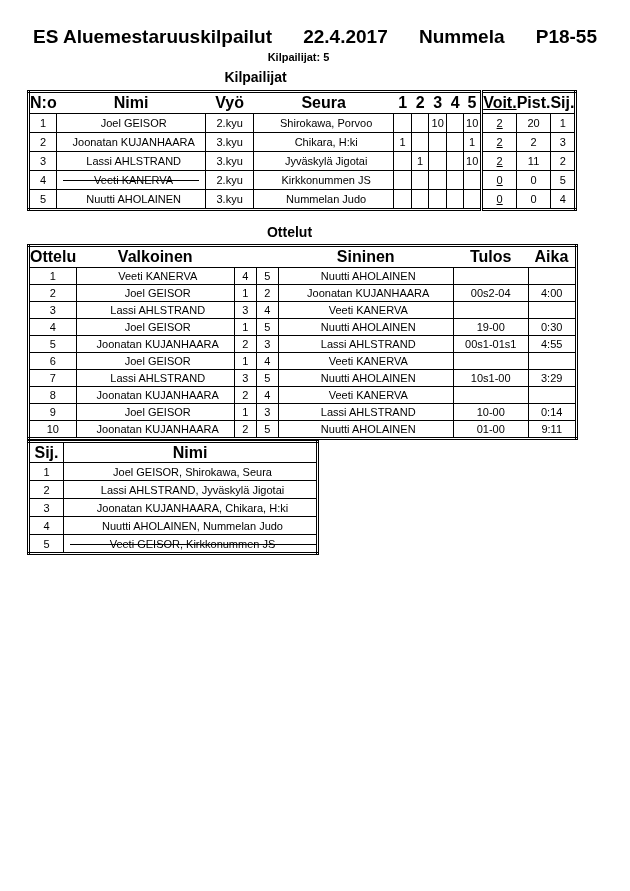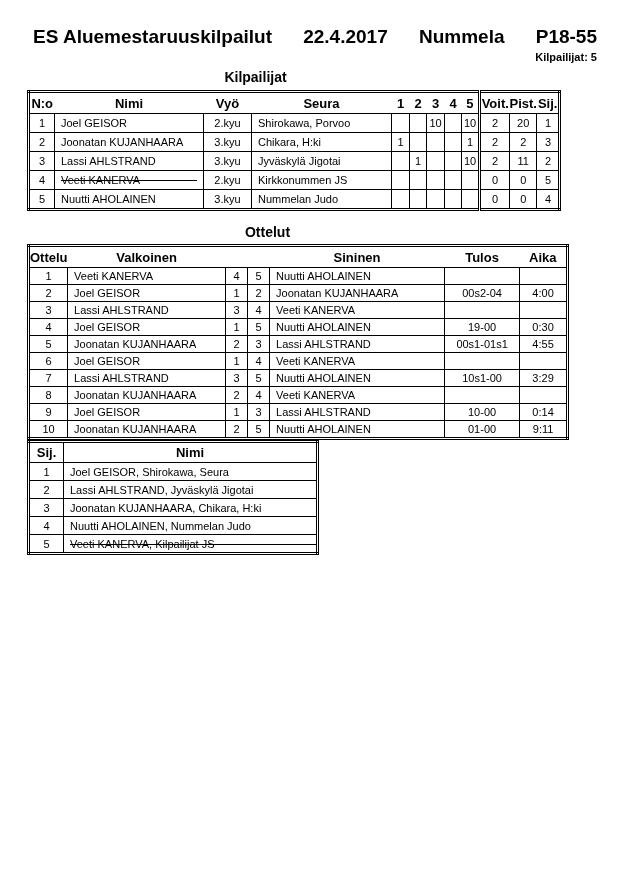--- a/index.html
+++ b/index.html
@@ -6,50 +6,50 @@
   .page {
     width:630px; height:891px; position:relative; overflow:hidden;
     background:#fff; color:#000;
     font-family:"Liberation Sans","DejaVu Sans",sans-serif;
   }
   .title-row {
     display:flex; justify-content:space-between; align-items:baseline;
     margin:26px 33px 0 33px; font-weight:bold; font-size:19px; white-space:nowrap;
   }
   .count-label {
-    text-align:right; margin:3px 33px 0 0; font-weight:bold; font-size:11px;
+    text-align:center; margin:3px 33px 0 0; font-weight:bold; font-size:11px;
   }
   .sec-h {
     font-weight:bold; font-size:14px; text-align:center; position:relative;
   }
   #h-competitors { width:529px; margin:6px 0 5px 27px; left:-36px; }
-  #h-matches     { width:533px; margin:13px 0 4px 27px; left:-26px; }
+  #h-matches     { width:533px; margin:13px 0 4px 27px; left:-26px;padding-left:22px; }
   #h-results     { width:289px; margin:18px 0 4px 27px; left:0; }
 
   table {
     border-collapse:collapse; table-layout:fixed; margin-left:27px;
     border:3px double #000;
   }
   td {
     border:1px solid #000; font-size:11px; padding:0 1px;
     overflow:hidden; white-space:nowrap; vertical-align:middle;
   }
   th {
-    border:0; border-bottom:1px solid #000; font-size:13px; font-weight:bold;
+    border:0; border-bottom:1px solid #000; font-size:16px; font-weight:bold;
     padding:0; white-space:nowrap; vertical-align:middle;
   }
   .t-results th { border:1px solid #000; height:19px; }
   .t-competitors th, .t-matches th { height:20px; }
   .t-competitors td { height:18px; }
   .t-matches td { height:16px; }
   .t-results td { height:17px; }
 
   .num { text-align:center; }
-  .txt { text-align:left; padding-left:6px; }
-  th.grp, td.grp { border-left:3px double #000; }
+  .txt { text-align:center; padding-left:6px; }
+  th.grp, td.grp { border-left:3px double #000;text-decoration:underline; }
 
   .struck-partial {
     background-image:linear-gradient(#000,#000); background-repeat:no-repeat;
     background-size:calc(100% - 12px) 1px; background-position:6px 55%;
   }
   .struck-full {
     background-image:linear-gradient(#000,#000); background-repeat:no-repeat;
     background-size:calc(100% - 6px) 1px; background-position:6px 55%;
   }
 </style>
@@ -315,18 +315,18 @@
         <tr>
           <td class="num">3</td>
           <td class="txt">Joonatan KUJANHAARA, Chikara, H:ki</td>
         </tr>
         <tr>
           <td class="num">4</td>
           <td class="txt">Nuutti AHOLAINEN, Nummelan Judo</td>
         </tr>
         <tr>
           <td class="num">5</td>
-          <td class="txt struck-full">Veeti KANERVA, Kilpailijat JS</td>
+          <td class="txt struck-full">Veeti GEISOR, Kirkkonummen JS</td>
         </tr>
       </tbody>
   </table>
 
 </div>
 
 </body></html>

